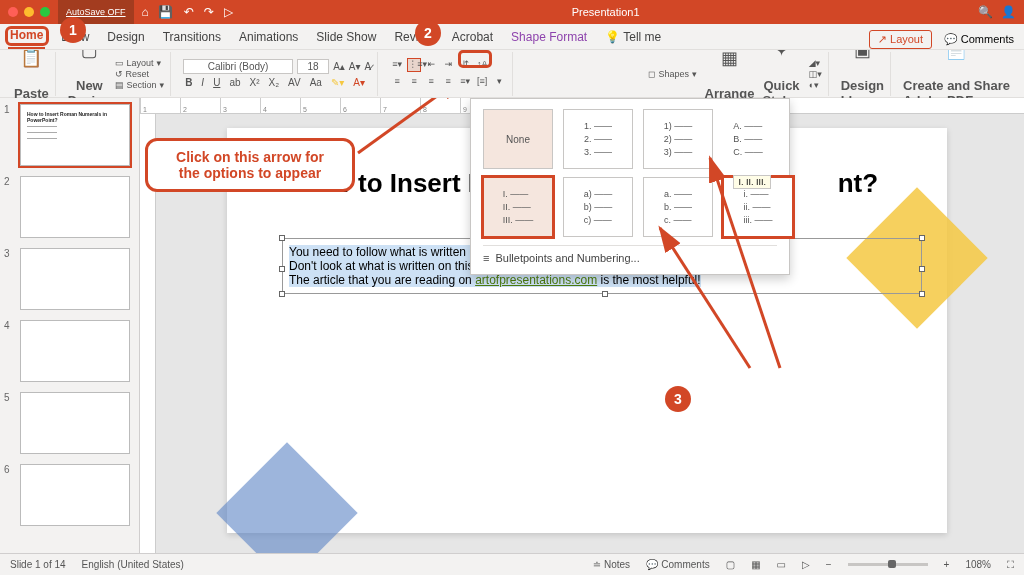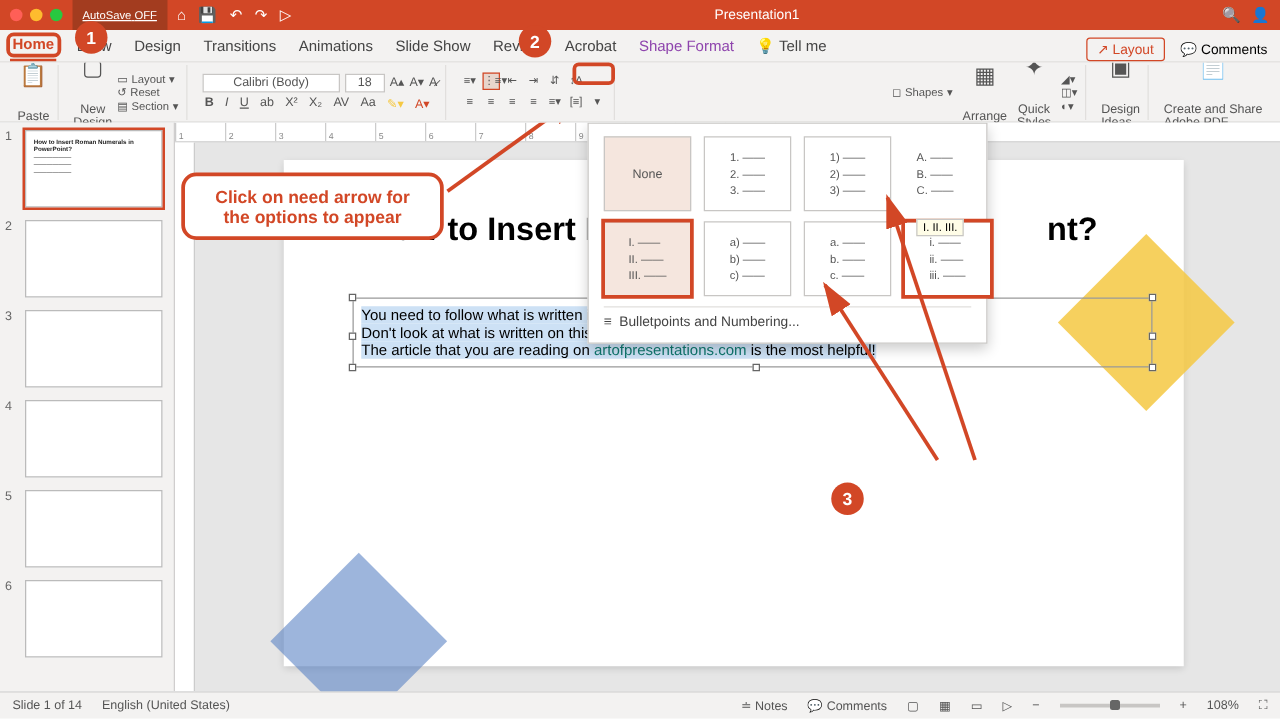--- a/index.html
+++ b/index.html
@@ -25,21 +25,21 @@
 .tab.active { color: #d24726; border-bottom: 2px solid #d24726; font-weight: 600; }
 .tab.shape { color: #8e44ad; }
 .ribbon-right { position: absolute; right: 10px; display: flex; gap: 12px; align-items: center; font-size: 11px; }
 .share-btn { border: 1px solid #d24726; color: #d24726; padding: 2px 8px; border-radius: 3px; }
 
 
 .ribbon { height: 48px; background: #f3f2f1; display: flex; align-items: center; padding: 4px 8px; gap: 6px; border-bottom: 1px solid #e1dfdd; font-size: 10px; color: #555; }
 .rgroup { display: flex; flex-direction: column; align-items: center; padding: 0 6px; border-right: 1px solid #e1dfdd; height: 44px; justify-content: center; }
 .rgroup:last-child { border-right: none; }
 .rgroup .big { font-size: 18px; }
-.rgroup .lbl { font-size: 10px; margin-top: 17px; }
+.rgroup .lbl { font-size: 13px; margin-top: 17px; font-weight: bold; }
 .rgroup.row { flex-direction: row; gap: 4px; }
 .mini-stack { display: flex; flex-direction: column; gap: 1px; font-size: 9px; }
 .mini-stack .mi { display: flex; align-items: center; gap: 3px; }
 .font-row { display: flex; align-items: center; gap: 4px; text-align: center; }
 .font-sel { border: 1px solid #c8c6c4; background: #fff; padding: 1px 4px; font-size: 10px; width: 110px; }
 .size-sel { border: 1px solid #c8c6c4; background: #fff; padding: 1px 4px; font-size: 10px; width: 32px; }
 .fmt-row { display: flex; gap: 5px; margin-top: 3px; font-size: 10px; }
 .fmt-row span { padding: 0 2px; }
 .para-row { display: flex; gap: 3px; }
 .para-btn { width: 14px; height: 14px; border: 1px solid transparent; font-size: 9px; text-align: center; }
@@ -56,21 +56,21 @@
 
 .canvas-area { flex: 1; position: relative; display: flex; align-items: center; justify-content: center; }
 .ruler-h { position: absolute; top: 0; left: 0; right: 0; height: 16px; background: #fff; border-bottom: 1px solid #ccc; font-size: 7px; color: #888; display: flex; align-items: center; overflow: hidden; }
 .ruler-h .tick { width: 40px; border-left: 1px solid #ccc; height: 100%; display: flex; align-items: flex-end; padding-left: 2px; }
 .ruler-v { position: absolute; top: 16px; bottom: 0; left: 0; width: 16px; background: #fff; border-right: 1px solid #ccc; }
 .canvas { background: #fff; width: 720px; height: 405px; position: relative; margin-left: 10px; margin-top: 10px; box-shadow: 0 2px 6px rgba(0,0,0,0.15); }
 
 .slide-title { position: absolute; top: 40px; left: 40px; right: 40px; font-size: 26px; font-weight: 700; color: #000; text-align: center; }
 .text-box { position: absolute; top: 110px; left: 55px; right: 25px; border: 1px solid #999; padding: 6px; font-size: 12px; color: #000; }
 .text-box p { margin-bottom: 12px; background: #cde1f5; display: inline; }
-.text-box p a { color: #0f766e; }
+.text-box p a { color: #4d7c0f; text-decoration: underline; }
 .sel-handle { position:absolute; width:6px; height:6px; border:1px solid #666; background:#fff; }
 
 .deco-tl { position: absolute; top: 80px; right: -20px; width: 100px; height: 100px; transform: rotate(45deg); background: #f5c842; opacity: 0.85; }
 .deco-bl { position: absolute; bottom: -30px; left: 10px; width: 100px; height: 100px; transform: rotate(45deg); background: #5b84c4; opacity: 0.6; }
 
 
 .dropdown-panel { position: absolute; top: 0px; left: 330px; width: 320px; background: #fff; border: 1px solid #c8c6c4; box-shadow: 0 4px 10px rgba(0,0,0,0.2); padding: 10px 12px; z-index: 50; }
 .dp-grid { display: grid; grid-template-columns: repeat(4, 70px); grid-auto-rows: 60px; gap: 8px 10px; }
 .dp-cell { border: 1px solid #c8c6c4; background: #fff; display: flex; align-items: center; justify-content: center; font-size: 10px; color: #555; cursor: pointer; }
 .dp-cell.none { background: #f5e6de; }
@@ -363,21 +363,21 @@
               </div>
             </div>
         </div>
         <div class="dp-tip">I. II. III.</div>
         <div class="dp-footer">
             <span>≡</span>
             <span>Bulletpoints and Numbering...</span>
           </div>
       </div>
 
-      <div class="callout" style="top:40px; left:5px; width:210px"><span style="white-space:pre-line">Click on need arrow for
+      <div class="callout" style="top:40px; left:5px; width:210px"><span style="white-space:pre-line">Click on this arrow for
 the options to appear</span></div>
 
       <div class="badge" style="top:288px; left:525px">3</div>
 
       <svg class="arrow-svg" width="900" height="460">
         <defs>
             <marker id="ah" markerWidth="10" markerHeight="10" refX="8" refY="3" orient="auto">
               <path d="M0,0 L0,6 L9,3 z" fill="#d24726"></path>
             </marker>
           </defs>

